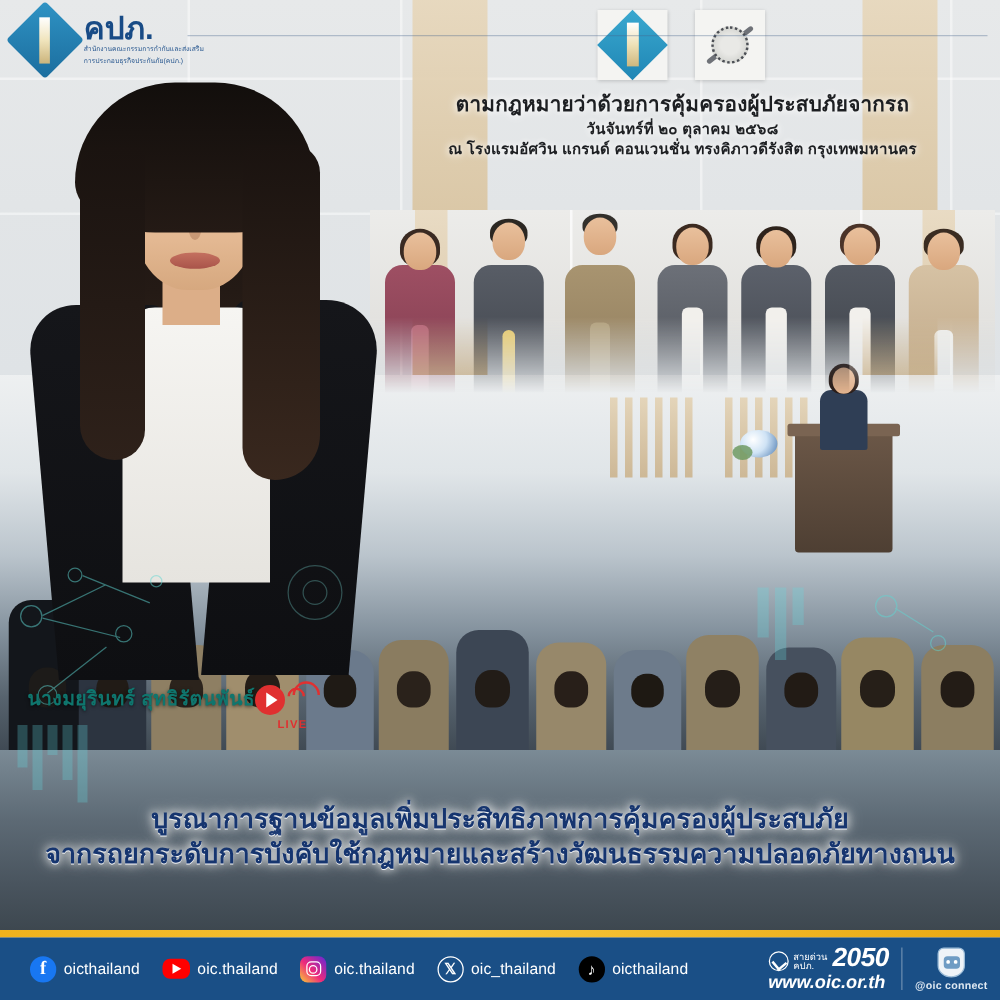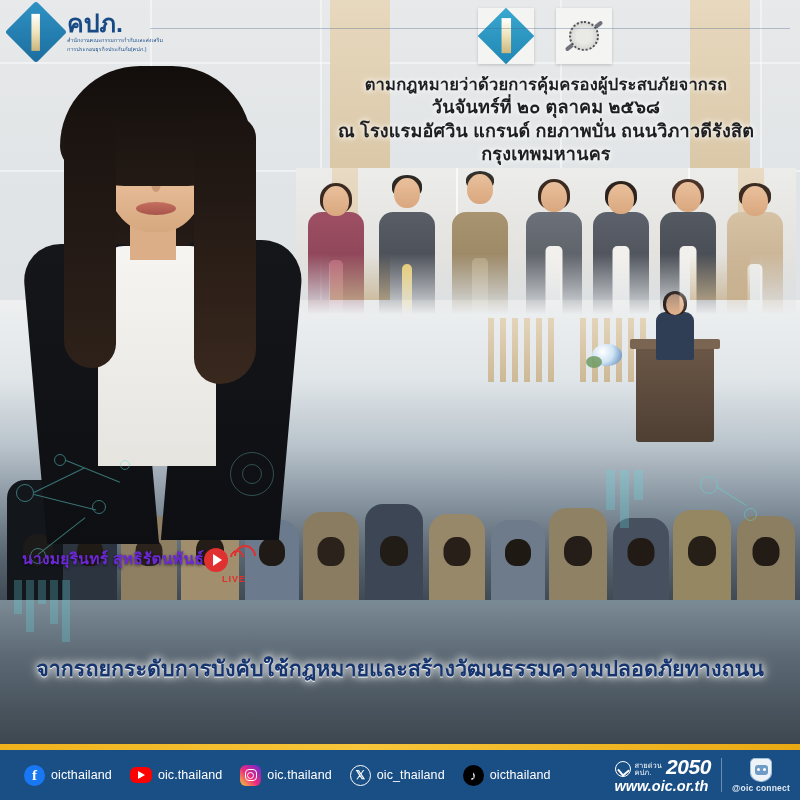--- a/index.html
+++ b/index.html
@@ -61,21 +61,21 @@
 
   
   .head-text{
     position:absolute; left:292px; top:74px; width:508px; z-index:6;
     text-align:center; color:#1d1f22;
     font-family:"Liberation Sans", sans-serif;
     text-shadow:0 0 5px rgba(255,255,255,.95),0 0 9px rgba(255,255,255,.8);
   }
   .head-text .l{ font-weight:bold; line-height:1.32; letter-spacing:.2px; }
   .head-text .l1,.head-text .l2{ font-size:16.5px; }
-  .head-text .l3,.head-text .l4{ font-size:18px; }
+  .head-text .l3,.head-text .l4{ font-size:12px; }
 
   
   .group{
     position:absolute; left:296px; top:168px; width:500px; height:148px;
     z-index:5; overflow:hidden;
     -webkit-mask-image:linear-gradient(180deg,#000 0%,#000 58%,transparent 99%);
             mask-image:linear-gradient(180deg,#000 0%,#000 58%,transparent 99%);
   }
   .group .bg{
     position:absolute; inset:0;
@@ -186,21 +186,21 @@
 
   
   .tech{ position:absolute; left:0; top:430px; width:800px; height:240px; z-index:8;
     opacity:.5; pointer-events:none; }
   .tech .node{ position:absolute; border:1.6px solid #5fd6d2; border-radius:50%; }
   .tech .line{ position:absolute; background:#5fd6d2; height:1.4px; transform-origin:left center; }
   .tech .bar{ position:absolute; bottom:0; background:#63d9e0; opacity:.55; }
   .tech .ring{ position:absolute; border:1.6px solid #7fe4de; border-radius:50%; opacity:.6; }
 
   
-  .name-cap{ position:absolute; left:22px; top:546px; z-index:11; color:#6d28d9; }
+  .name-cap{ position:absolute; left:22px; top:546px; z-index:11; color:#0f766e; }
   .name-cap .nm{ font-size:15.5px; font-weight:bold; letter-spacing:.3px;
     text-shadow:0 1px 3px rgba(0,0,0,.65); }
   .name-cap .rl{ font-size:10.5px; margin-top:1px; opacity:.95;
     text-shadow:0 1px 3px rgba(0,0,0,.6); }
   .live{ position:absolute; left:198px; top:544px; z-index:11; width:56px; height:44px; }
   .live .pbtn{ position:absolute; left:6px; top:4px; width:24px; height:24px;
     border-radius:50%; background:#e03030; }
   .live .pbtn::after{ content:""; position:absolute; left:9px; top:6px;
     border-left:9px solid #fff; border-top:6px solid transparent; border-bottom:6px solid transparent; }
   .live .w{ position:absolute; border:2px solid #e03030; border-radius:50%;
@@ -318,21 +318,21 @@
     <div class="logo-card">
       <div class="police">
         <div class="seal"></div>
       </div>
     </div>
   </div>
 
   <div class="head-text">
     <div class="l l2">ตามกฎหมายว่าด้วยการคุ้มครองผู้ประสบภัยจากรถ</div>
     <div class="l l3">วันจันทร์ที่ ๒๐ ตุลาคม ๒๕๖๘</div>
-    <div class="l l4">ณ โรงแรมอัศวิน แกรนด์ กยภาพบั่น ถนนวิภาวดีรังสิต กรุงเทพมหานคร</div>
+    <div class="l l4">ณ โรงแรมอัศวิน แกรนด์ คอนเวนชั่น ทรงคิภาวดีรังสิต กรุงเทพมหานคร</div>
   </div>
 
   <div class="group">
     <div class="bg"></div>
     <div class="gseam" style="left:160px"></div>
     <div class="gseam" style="left:392px"></div>
     <div class="gwood" style="left:36px"></div>
     <div class="gwood" style="left:442px"></div>
 
     <div class="person" style="left:10px;height:130px;width:60px">
@@ -509,20 +509,21 @@
   </div>
   <div class="live">
     <div class="pbtn"></div>
     <div class="w" style="left:32px;top:6px;width:14px;height:14px;transform:rotate(-45deg)"></div>
     <div class="w" style="left:36px;top:1px;width:22px;height:22px;transform:rotate(-45deg)"></div>
     <div class="ltxt">LIVE</div>
   </div>
 
   <div class="headline-wrap">
     <div class="h2">
+      <div>บูรณาการฐานข้อมูลเพิ่มประสิทธิภาพการคุ้มครองผู้ประสบภัย</div>
       <div>จากรถยกระดับการบังคับใช้กฎหมายและสร้างวัฒนธรรมความปลอดภัยทางถนน</div>
     </div>
   </div>
 
   <div class="gold"></div>
 
   <div class="footer">
     <div class="socials">
 
       <div class="soc">

